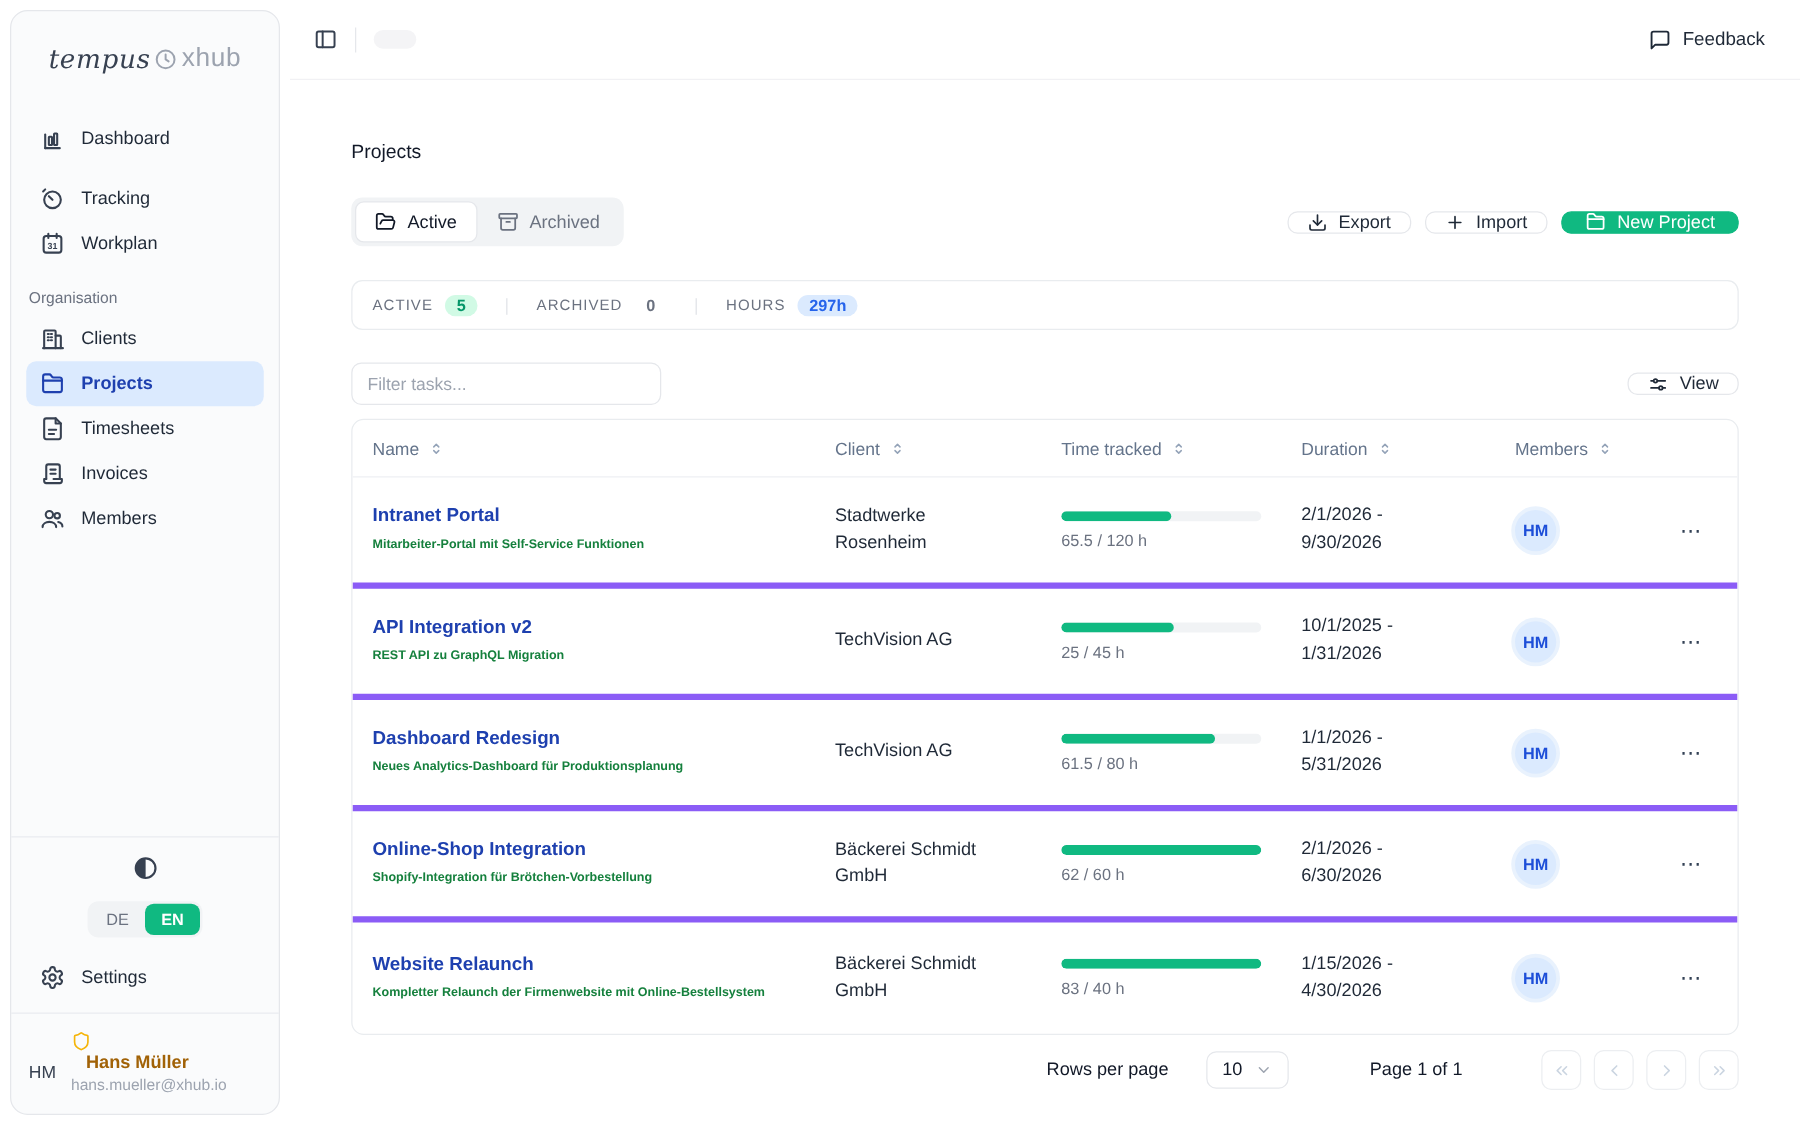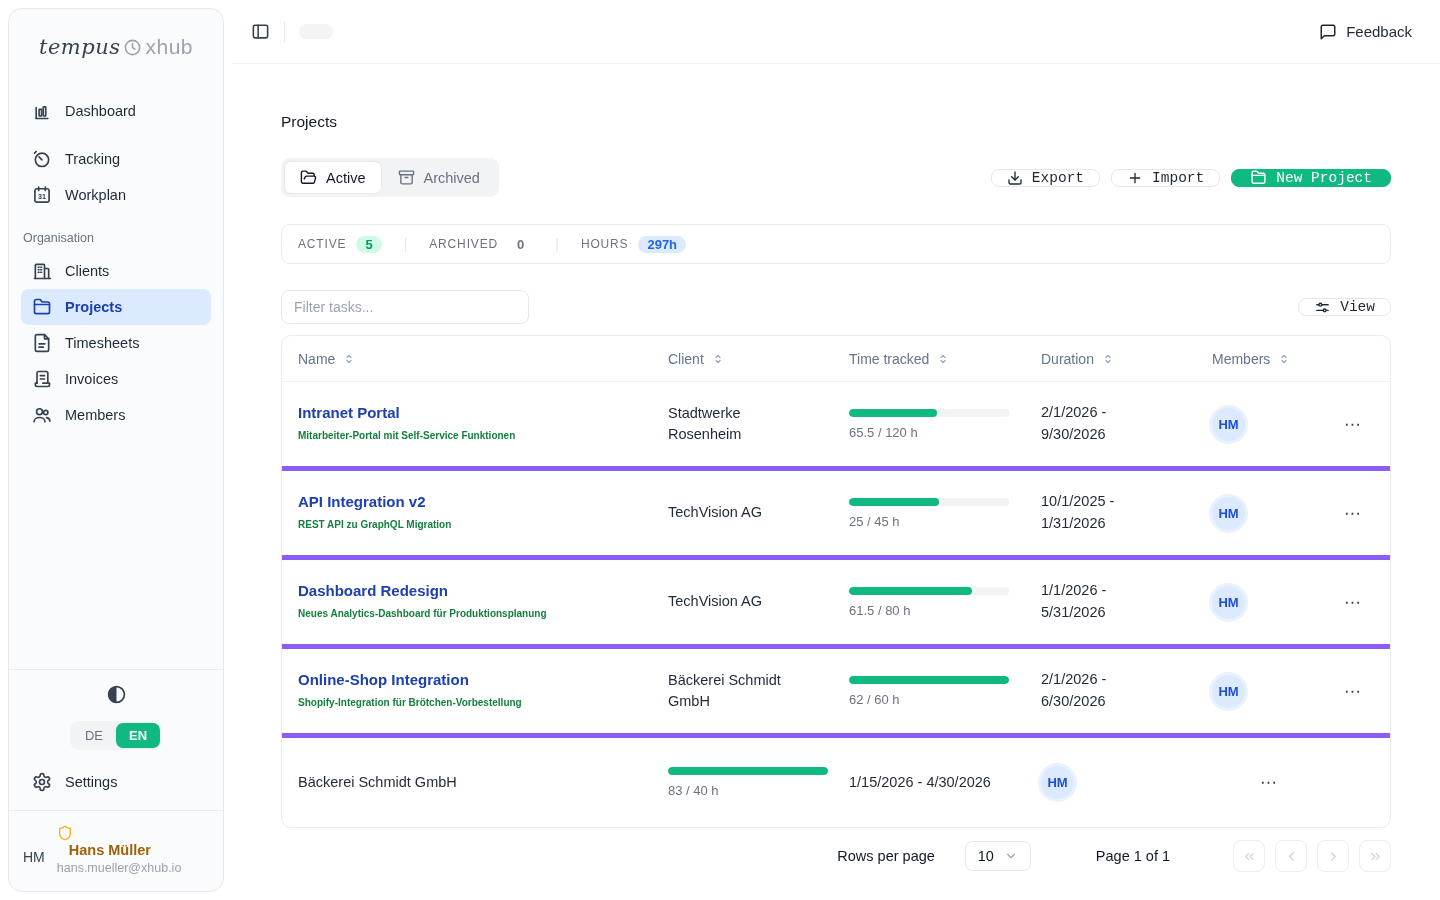--- a/index.html
+++ b/index.html
@@ -49,21 +49,21 @@
   .page-title { margin-top:49px; font-size:15.5px; font-weight:500; color:#111827; }
 
   .controls-row { margin-top:27px; display:flex; align-items:center; }
   .tabs { display:flex; background:#f1f3f5; border-radius:9px; padding:3px; }
   .tab { display:flex; align-items:center; gap:9px; font-size:14.5px; padding:7px 15px; border-radius:7px;
     color:#6b7280; cursor:pointer; border:1px solid transparent; }
   .tab.active { background:#fff; border-color:#e5e7eb; color:#111827; font-weight:500; }
   .tab .ic { display:flex; }
   .actions { margin-left:auto; display:flex; gap:11px; }
   .btn { display:flex; align-items:center; gap:9px; height:18px; padding:0 15px; border-radius:8px;
-    font-size:14.5px; font-family:Liberation Mono, monospace; cursor:pointer; background:#fff; border:1px solid #e5e7eb; color:#1f2937; }
+    font-size:14.5px; font-family:Liberation Sans, sans-serif; cursor:pointer; background:#fff; border:1px solid #e5e7eb; color:#1f2937; }
   .btn .ic { display:flex; }
   .btn.primary { background:#10b981; border-color:#10b981; color:#fff; font-weight:500; padding:0 18px; }
 
   .stats-bar { margin-top:27px; height:40px; border:1px solid #e9ecef; border-radius:9px;
     display:flex; align-items:center; padding:0 16px; gap:22px; }
   .stat { display:flex; align-items:center; gap:10px; }
   .stat-label { font-size:12px; letter-spacing:.07em; color:#6b7280; font-weight:500; }
   .stat-value { font-size:13px; color:#6b7280; font-weight:600; padding:1px 9px; border-radius:999px; }
   .stat-value.green { background:#d1fae5; color:#059669; }
   .stat-value.blue { background:#dbeafe; color:#2563eb; }
@@ -484,20 +484,24 @@
     <div class="td td-duration">2/1/2026 - 6/30/2026</div>
     <div class="td td-members">
       <div class="avatar">HM</div>
     </div>
     <div class="td td-actions">
       <button class="row-menu">⋯</button>
     </div>
   </div>
 
   <div class="tr row">
+    <div class="td td-name">
+      <a class="proj-name">Website Relaunch</a>
+      <div class="proj-desc">Kompletter Relaunch der Firmenwebsite mit Online-Bestellsystem</div>
+    </div>
     <div class="td td-client">Bäckerei Schmidt GmbH</div>
     <div class="td td-tracked">
       <div class="progress-track">
         <div class="progress-fill" style="width: 100%;"></div>
       </div>
       <div class="tracked-label">83 / 40 h</div>
     </div>
     <div class="td td-duration">1/15/2026 - 4/30/2026</div>
     <div class="td td-members">
       <div class="avatar">HM</div>

